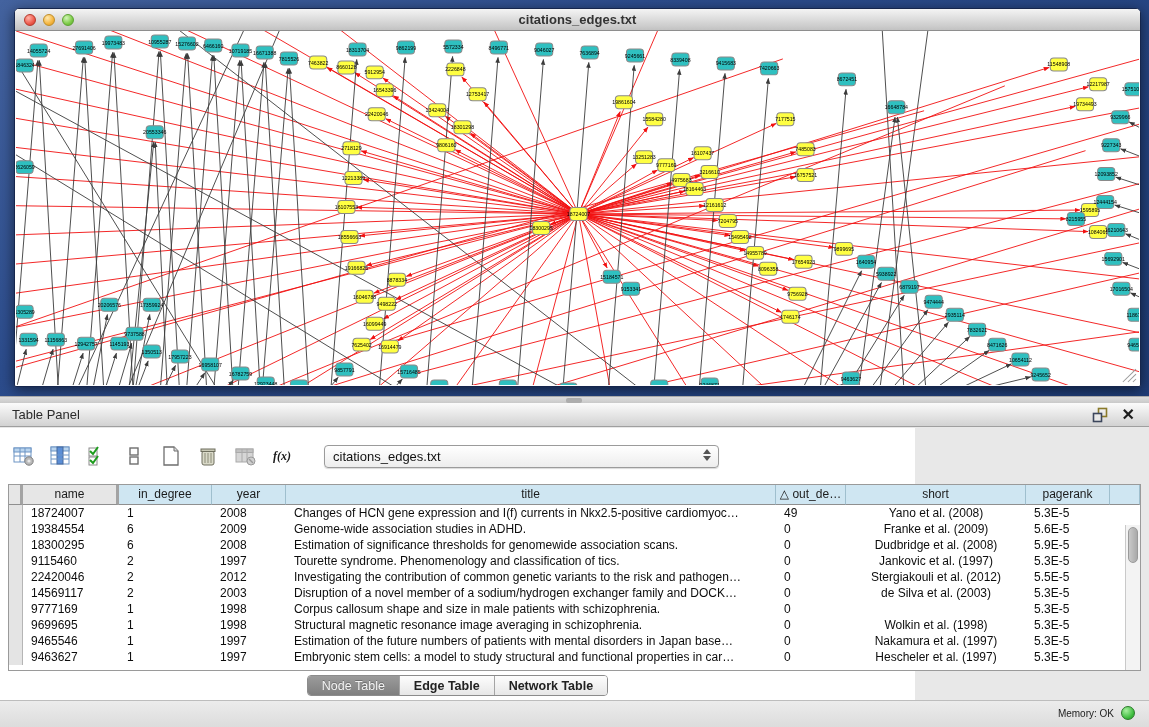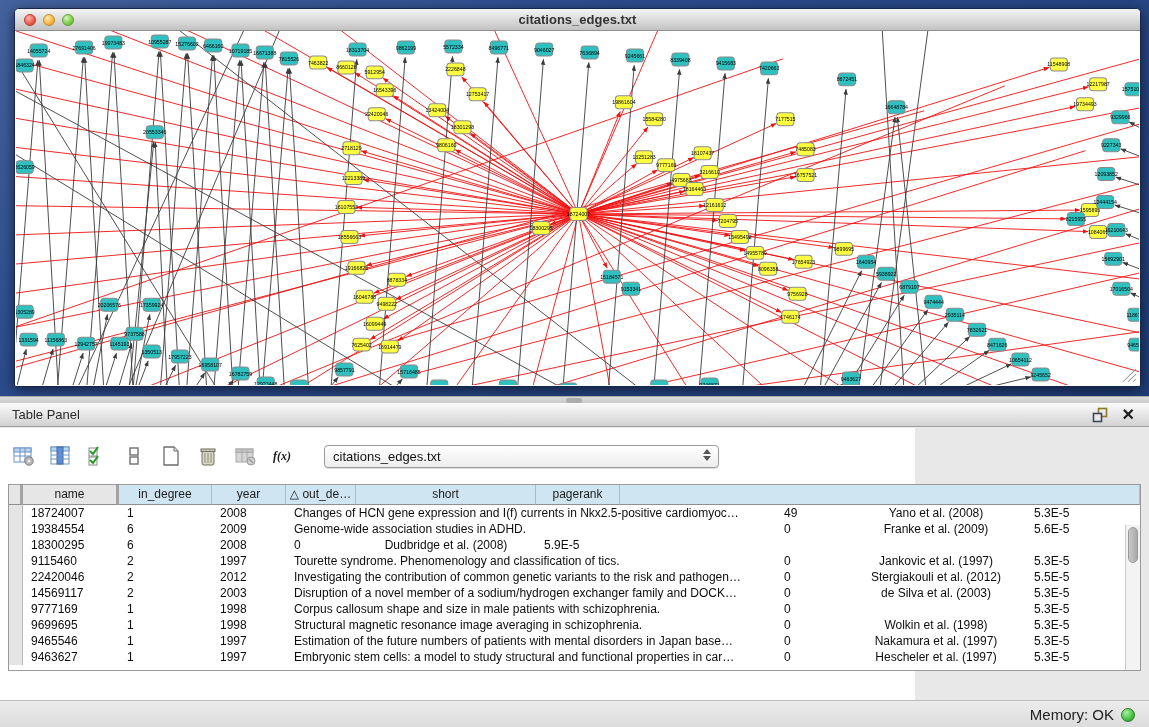--- a/index.html
+++ b/index.html
@@ -58,21 +58,21 @@
   
   .tabs { position:absolute; left:0; right:0; top:247px; display:flex; justify-content:center; }
   .seg { display:flex; border:1px solid #8c8c8c; border-radius:4px; overflow:hidden; height:21px; box-shadow:0 1px 0 rgba(255,255,255,.7);}
   .seg .tab { font-size:12.5px; font-weight:bold; color:#222; padding:0 14px; line-height:20px;
      background:linear-gradient(#fdfdfd,#e7e7e7); border-left:1px solid #a5a5a5; }
   .seg .tab:first-child { border-left:none; }
   .seg .tab.sel { background:linear-gradient(#9b9b9b,#7f7f7f); color:#f3f3f3; text-shadow:0 -1px 0 rgba(0,0,0,.25); font-weight:normal;}
   
   .statusbar { position:absolute; left:0; top:700px; width:1149px; height:27px; background:linear-gradient(#ececec,#dcdcdc); border-top:1px solid #bdbdbd;}
   .mem { position:absolute; right:14px; top:5px; display:flex; align-items:center; gap:7px;}
-  .mem .lbl { font-size:15px; color:#222; }
+  .mem .lbl { font-size:10px; color:#222; }
   .mem .dot { width:14px; height:14px; border-radius:50%; border:1px solid #2a7a2a;
      background:radial-gradient(circle at 35% 30%, #a8f0a0, #3dbb3d 65%, #289128);}
 </style>
 </head>
 <body>
 
 <div class="desktop">
   <div class="net-window">
     <div class="titlebar">
       <div class="lights">
@@ -830,20 +830,21 @@
           <i class="dn"></i>
         </span>
       </div>
     </div>
   <div class="tablewrap">
     <div class="thead">
         <div class="hc gray gutter" style="width: 14px;"></div>
         <div class="hc gray" style="width: 96px;">name</div>
         <div class="hc" style="width: 93px;">in_degree</div>
         <div class="hc" style="width: 74px;">year</div>
+        <div class="hc" style="width: 490px;">title</div>
         <div class="hc" style="width: 70px;">△ out_de…</div>
         <div class="hc" style="width: 180px;">short</div>
         <div class="hc" style="width: 84px;">pagerank</div>
         <div class="hc hfill" style="flex: 1 1 0%;"></div>
       </div>
     <div class="tbody">
       <div>
           <div class="trow">
             <div class="tc gutter" style="width: 14px;"></div>
             <div class="tc" style="width: 96px;">18724007</div>
@@ -862,20 +863,21 @@
             <div class="tc" style="width: 490px;">Genome-wide association studies in ADHD.</div>
             <div class="tc" style="width: 70px;">0</div>
             <div class="tc center" style="width: 180px;">Franke et al. (2009)</div>
             <div class="tc" style="width: 84px;">5.6E-5</div>
           </div>
           <div class="trow">
             <div class="tc gutter" style="width: 14px;"></div>
             <div class="tc" style="width: 96px;">18300295</div>
             <div class="tc" style="width: 93px;">6</div>
             <div class="tc" style="width: 74px;">2008</div>
+            <div class="tc" style="width: 490px;">Estimation of significance thresholds for genomewide association scans.</div>
             <div class="tc" style="width: 70px;">0</div>
             <div class="tc center" style="width: 180px;">Dudbridge et al. (2008)</div>
             <div class="tc" style="width: 84px;">5.9E-5</div>
           </div>
           <div class="trow">
             <div class="tc gutter" style="width: 14px;"></div>
             <div class="tc" style="width: 96px;">9115460</div>
             <div class="tc" style="width: 93px;">2</div>
             <div class="tc" style="width: 74px;">1997</div>
             <div class="tc" style="width: 490px;">Tourette syndrome. Phenomenology and classification of tics.</div>
@@ -942,20 +944,27 @@
             <div class="tc" style="width: 70px;">0</div>
             <div class="tc center" style="width: 180px; text-align: center;">Hescheler et al. (1997)</div>
             <div class="tc" style="width: 84px;">5.3E-5</div>
           </div>
         </div>
       <div class="vscroll">
         <div class="thumb"></div>
       </div>
     </div>
   </div>
+  <div class="tabs">
+    <div class="seg">
+        <div class="tab sel">Node Table</div>
+        <div class="tab">Edge Table</div>
+        <div class="tab">Network Table</div>
+      </div>
+  </div>
 </div>
 
 <div class="statusbar">
   <div class="mem">
     <span class="lbl">Memory: OK</span>
     <span class="dot"></span>
   </div>
 </div>
 
 </body></html>

